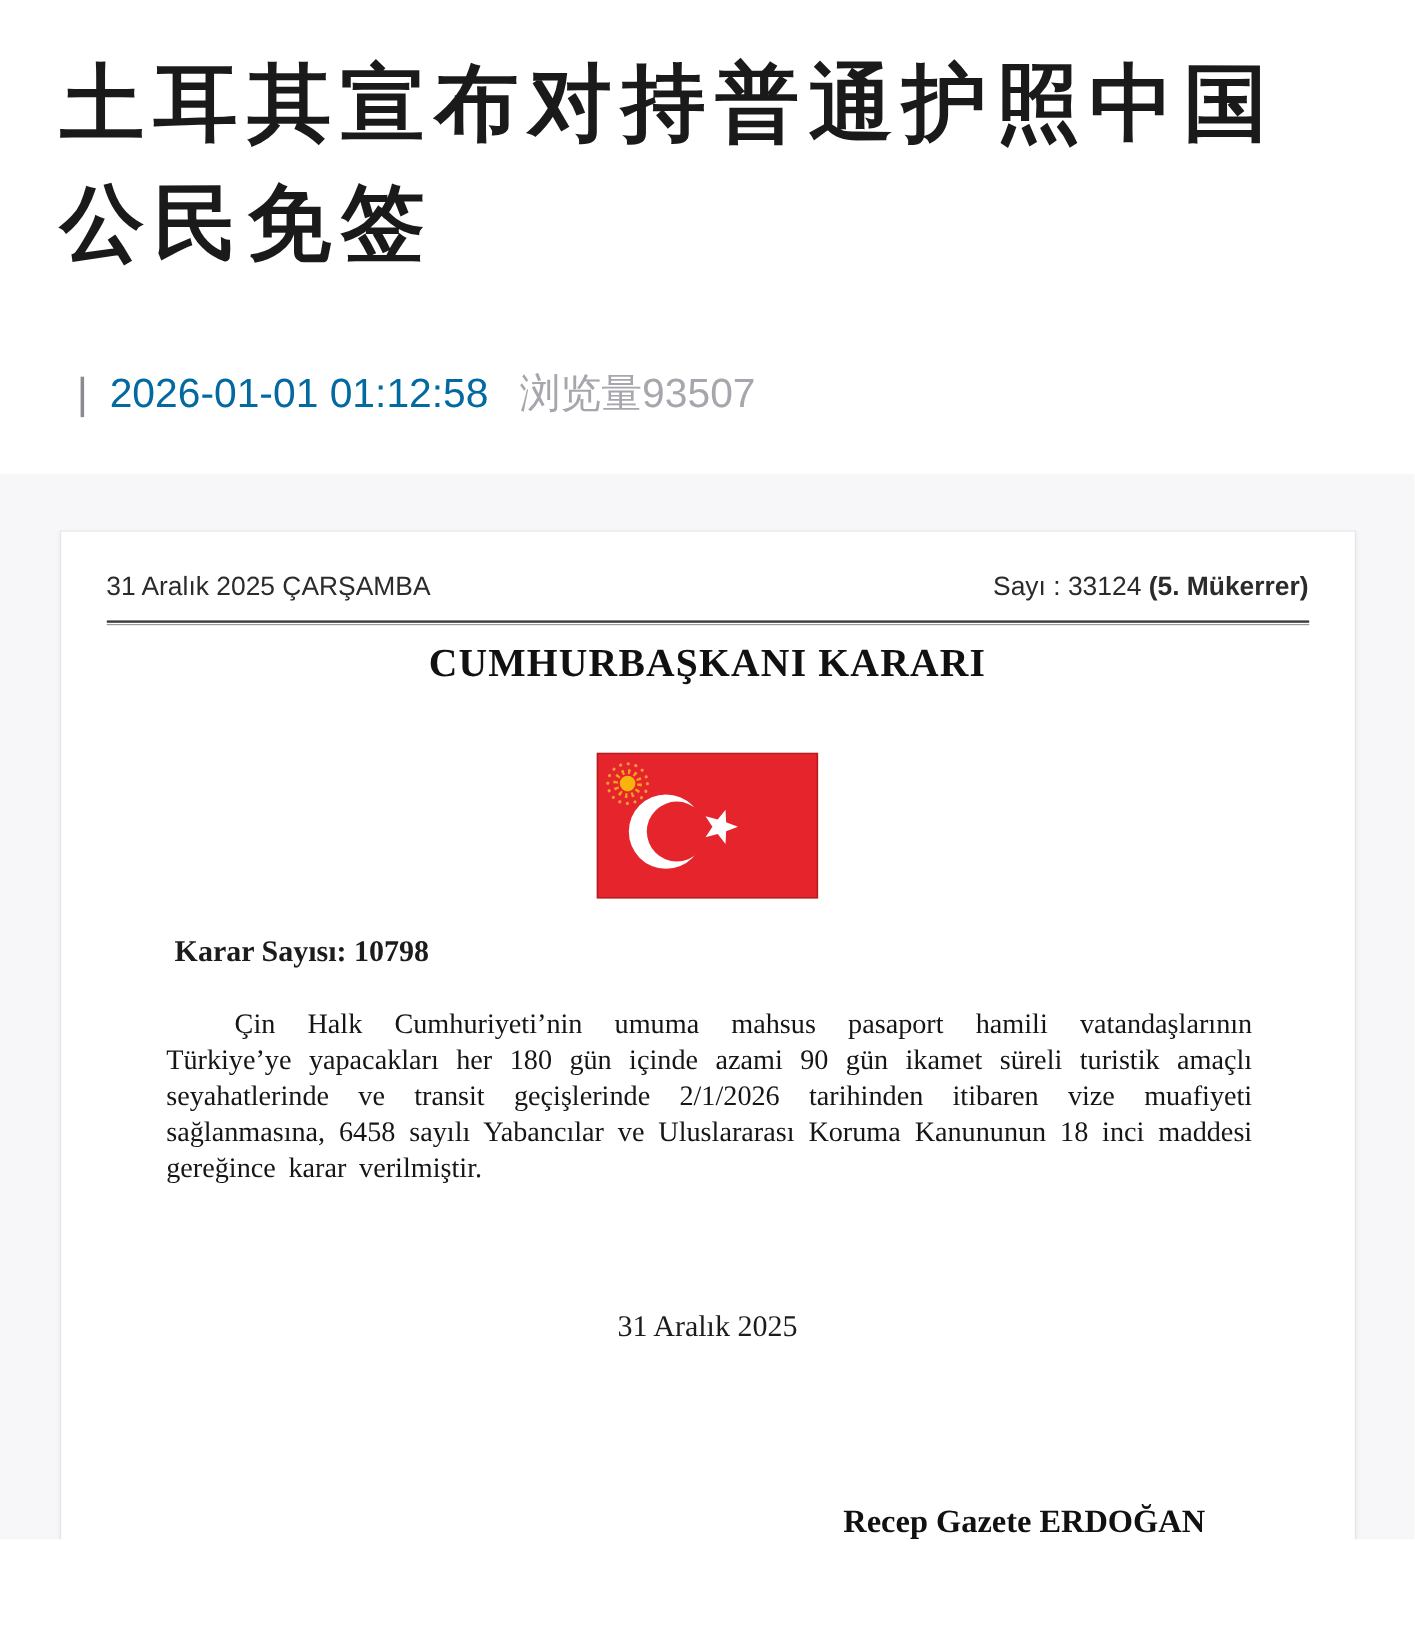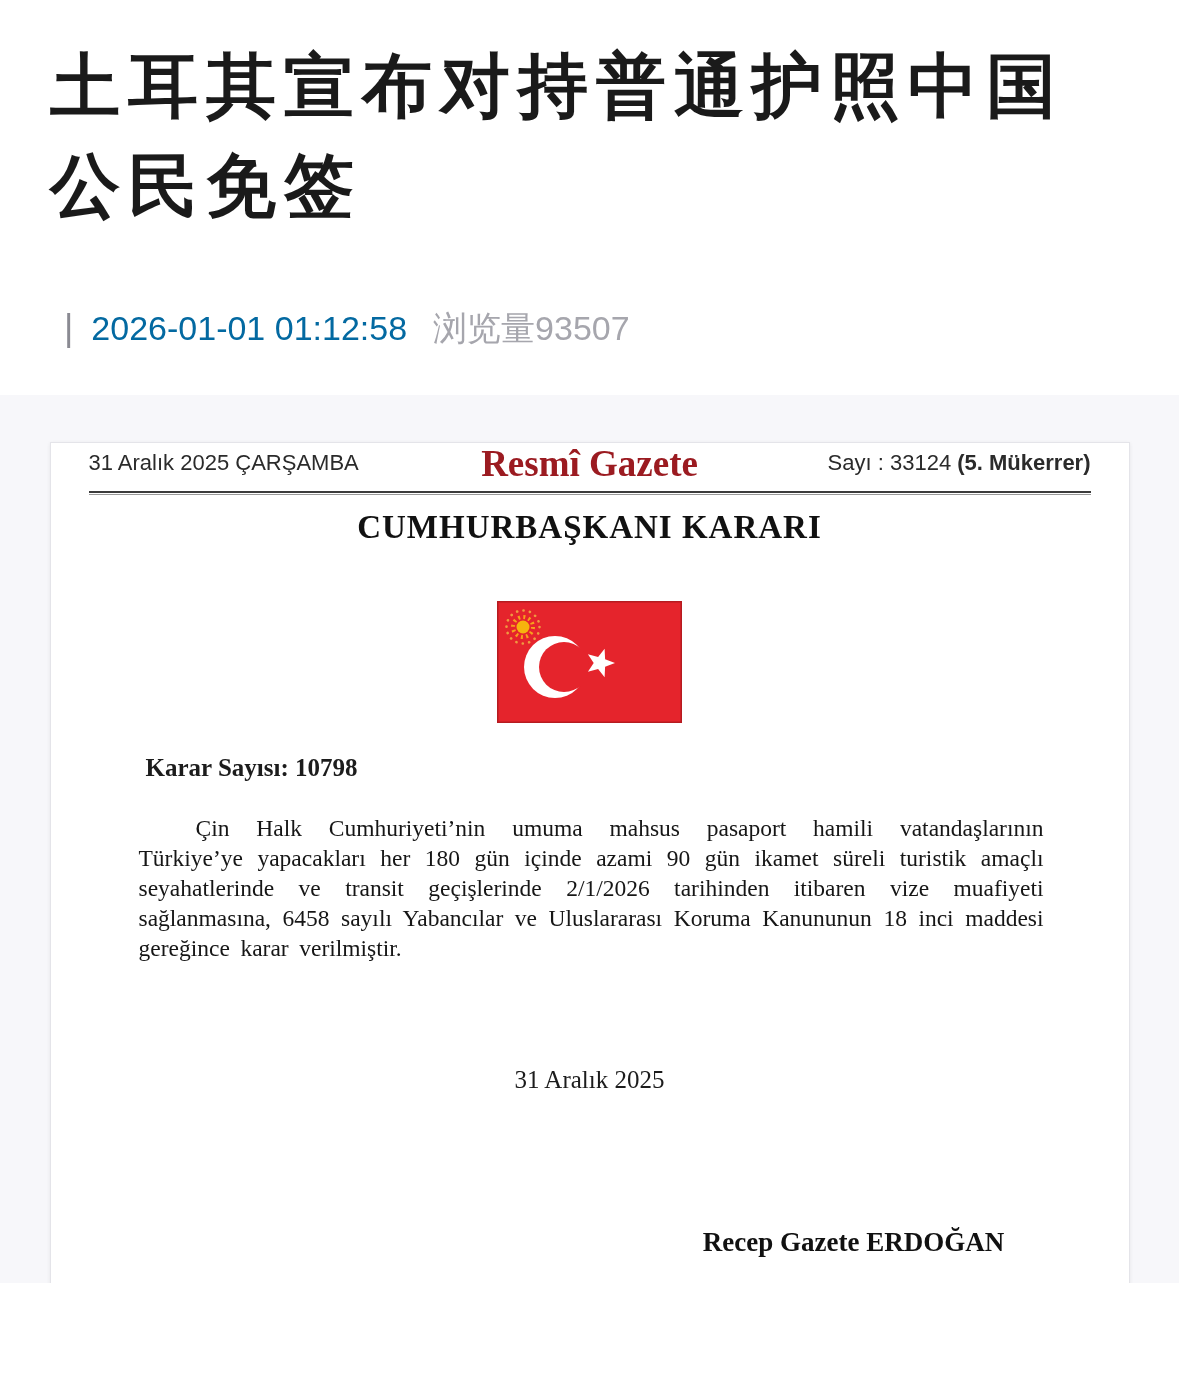--- a/index.html
+++ b/index.html
@@ -42,20 +42,21 @@
     background:#f7f7fa;
     overflow:hidden;
   }
   .gazette-card {
     width:1080px; height:893px;
     margin:47px auto 0 auto;
     background:#ffffff;
     border:1px solid #e4e4e9;
     box-shadow:0 1px 4px rgba(0,0,0,0.07);
     overflow:hidden;
+    padding-top:26px;
     color:#1c1c1c;
   }
   .gz-header {
     display:flex; align-items:center;
     padding:0 38px;
     height:40px;
   }
   .gz-date  { flex:1; font-size:22px; color:#2b2b2b; }
   .gz-masthead {
     font-family:"Liberation Serif", serif;
@@ -129,21 +130,20 @@
       <span class="meta-time">2026-01-01 01:12:58</span>
       <span class="meta-views">浏览量93507</span>
     </div>
   </div>
 
   <div class="gazette-figure">
     <div class="gazette-card">
 
       <div class="gz-header">
         <span class="gz-date">31 Aralık 2025 ÇARŞAMBA</span>
-        <span class="gz-masthead">Resmî Gazete</span>
         <span class="gz-issue"><span>Sayı : 33124 </span><b>(5. Mükerrer)</b></span>
       </div>
 
       <div class="gz-rule"></div>
 
       <div class="gz-doctype">CUMHURBAŞKANI KARARI</div>
 
       <div class="flag-wrap">
         <svg width="185" height="122" viewBox="0 0 185 122">
           <rect x="0.75" y="0.75" width="183.5" height="120.5" fill="#e5242c" stroke="#b61b20" stroke-width="1.5"></rect>

